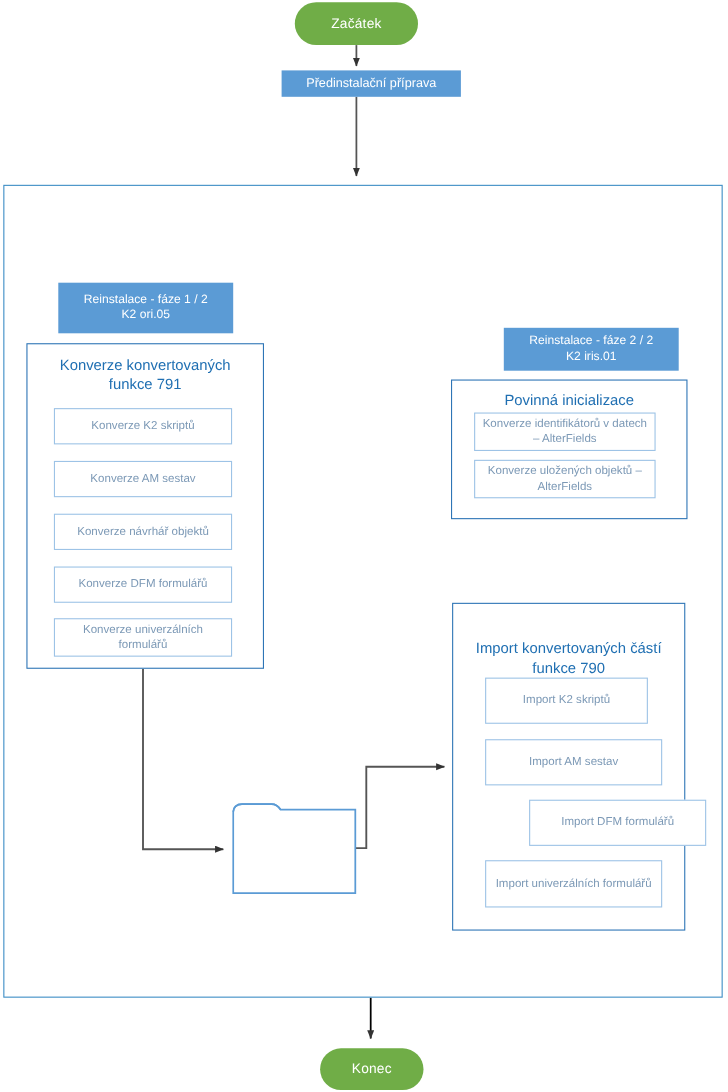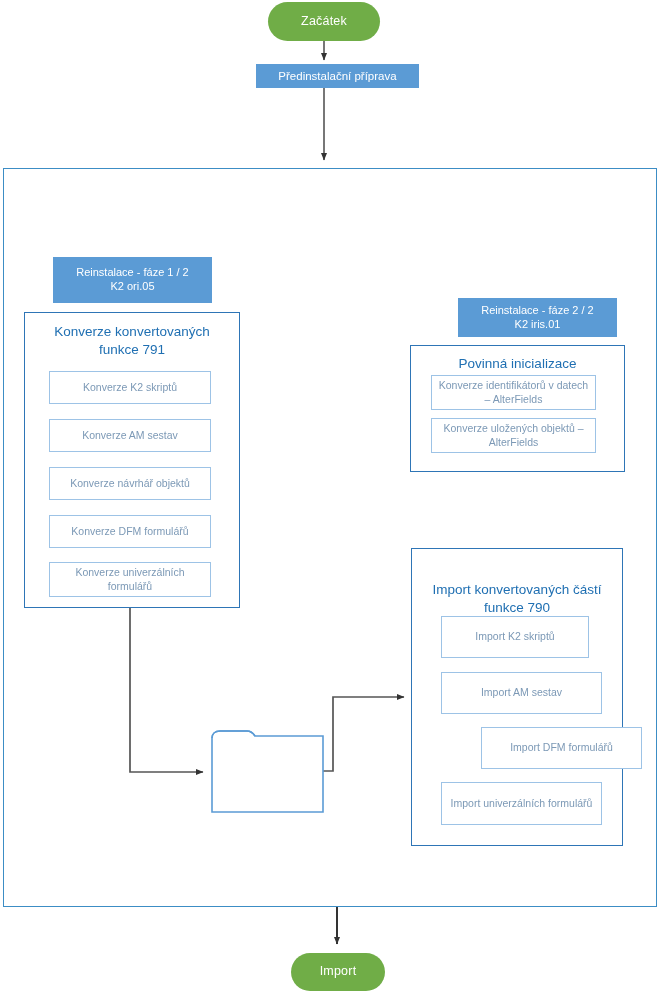--- a/index.html
+++ b/index.html
@@ -209,16 +209,16 @@
   </div>
 
   <div class="folder" style="left:211px; top:726px; width:114px; height:88px;">
     <svg width="114" height="88" viewBox="0 0 114 88" xmlns="http://www.w3.org/2000/svg">
       <path d="M1,12 C1,8 4,5 9,5 L36,5 C40,5 42,7 44,10 L112,10 L112,86 L1,86 Z" fill="#ffffff" stroke="#5B9BD5" stroke-width="1.6"></path>
       <path d="M1,12 C1,8 4,5 9,5 L36,5 C40,5 42,7 44,10" fill="none" stroke="#5B9BD5" stroke-width="1.6"></path>
     </svg>
   </div>
 
   <div class="node terminator" style="left:291px; top:953px; width:94px; height:38px;">
-    <span>Import</span>
+    <span>Konec</span>
   </div>
 
 </div>
 
 </body></html>

